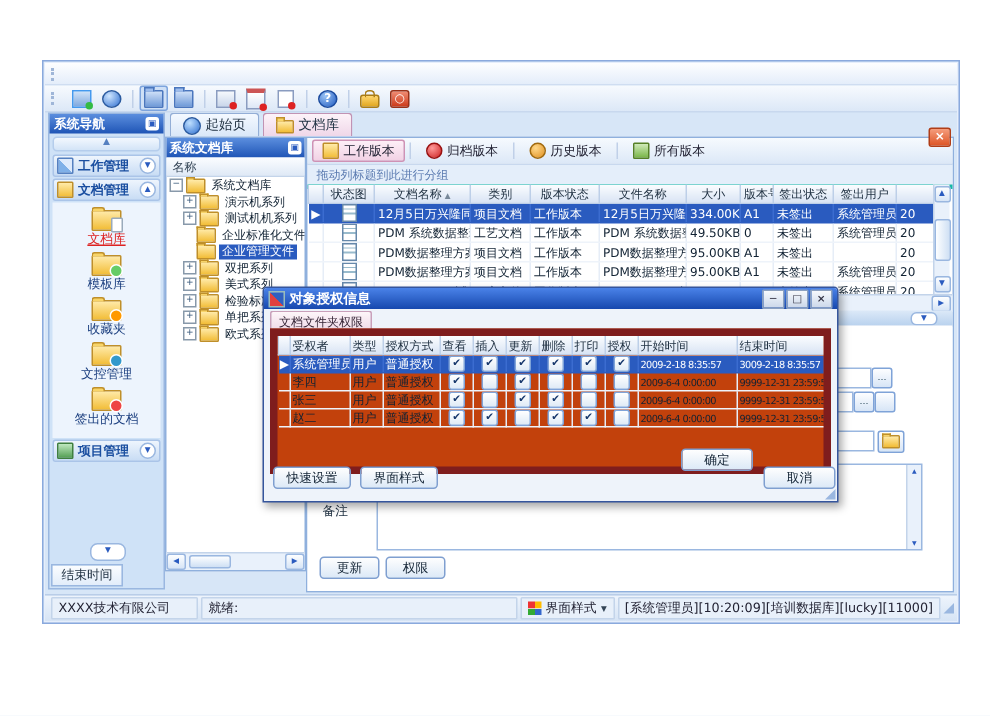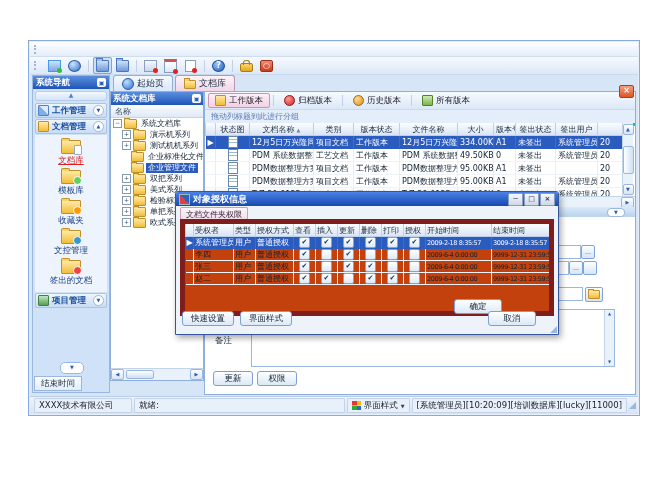--- a/index.html
+++ b/index.html
@@ -626,21 +626,21 @@
       </div>
       <div class="xpbtn" style="left:6px;top:119px;width:50px">
         <span>快速设置</span>
       </div>
       <div class="xpbtn" style="left:64px;top:119px;width:50px">
         <span>界面样式</span>
       </div>
       <div class="xpbtn" style="right:56px;top:107px;width:46px">
         <span>确定</span>
       </div>
-      <div class="xpbtn" style="right:22px;top:119px;width:46px">
+      <div class="xpbtn" style="right:1px;top:119px;width:46px">
         <span>取消</span>
       </div>
       <div class="dlg-grip"></div>
     </div>
 
     <div class="statusbar">
       <span class="st-cell" style="width:88px">
         <span>XXXX技术有限公司</span>
       </span>
       <span class="st-cell" style="flex:1">

